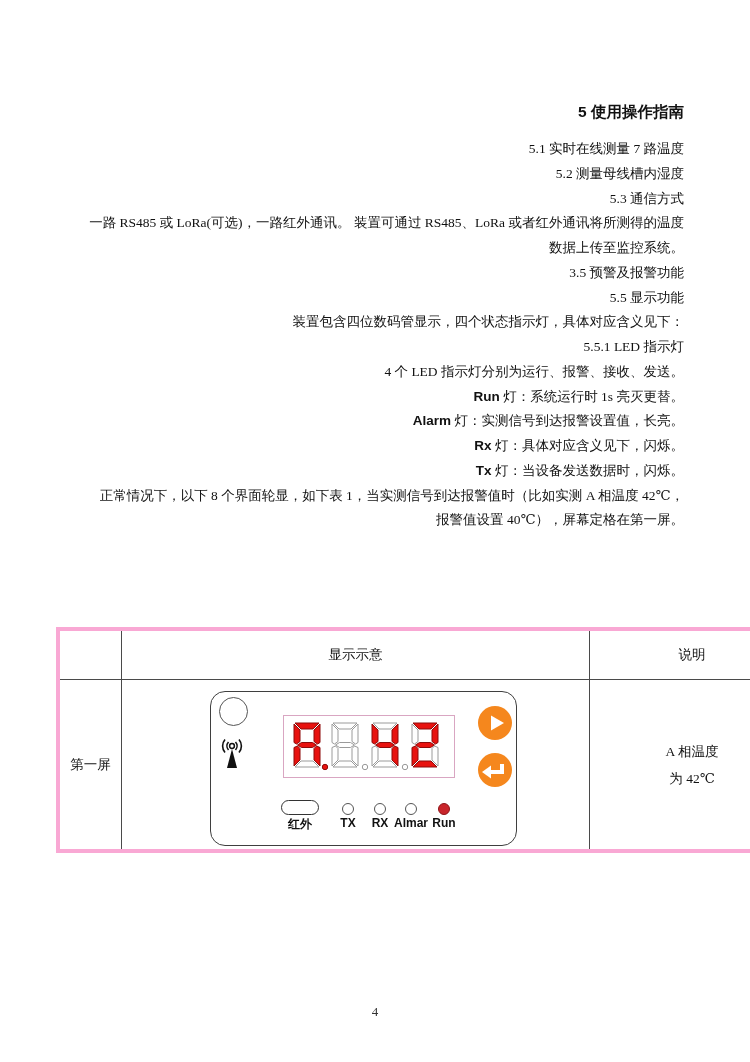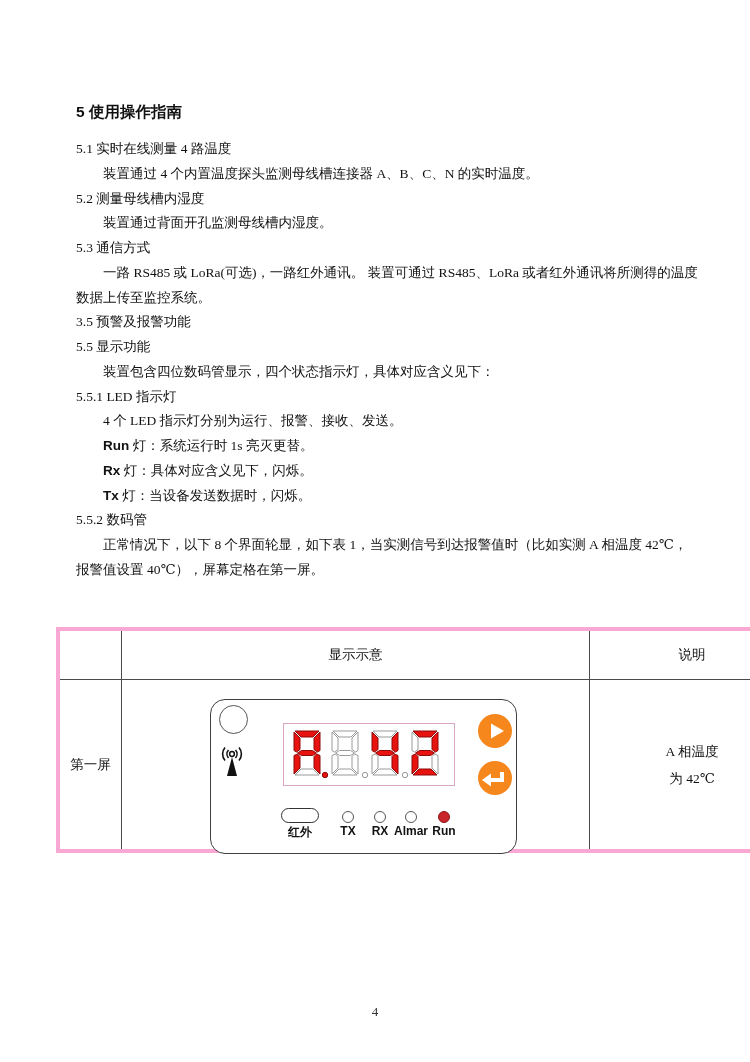--- a/index.html
+++ b/index.html
@@ -1,21 +1,21 @@
 <!DOCTYPE html>
 <html lang="zh" style="--seg-on: #e8120f; --led-on: #c9252b; --btn-orange: #f5871d; --display-border: #d9a6c2;"><head>
 <meta charset="utf-8">
 <style>
   html,body{margin:0;padding:0;background:#e9e9e9;}
   .page{
     position:relative;width:750px;height:1062px;margin:0 auto;background:#ffffff;
     font-family:"Liberation Serif","DejaVu Serif",serif;color:#111;overflow:hidden;
   }
   
-  .content{position:absolute;left:76px;top:100px;width:624px;}
+  .content{position:absolute;left:60px;top:100px;width:624px;text-align:right;}
   .content h1{
     margin:0 0 13px 0;font-size:15.5px;line-height:24px;font-weight:bold;
     font-family:"Liberation Sans","DejaVu Sans",sans-serif;
   }
   .content p{margin:0;font-size:13.5px;line-height:24.75px;}
   p.body{text-indent:2em;}
   .sans{font-family:"Liberation Sans","DejaVu Sans",sans-serif;font-weight:600;}
   
   .dtable{
     position:absolute;left:56px;top:627px;width:742px;height:226px;
@@ -24,21 +24,21 @@
     box-sizing:border-box;font-size:13.5px;
   }
   .cell{display:flex;align-items:center;justify-content:center;box-sizing:border-box;}
   .b-r{border-right:1px solid #4a4a4a;}
   .b-b{border-bottom:1px solid #4a4a4a;}
   .desc-cell{flex-direction:column;line-height:27px;}
   .fig-cell{position:relative;display:block;}
   
   .panel{
     position:absolute;left:88px;top:11px;width:307px;height:155px;
-    border:1.3px solid #3f3f3f;border-radius:15px;background:#fff;box-sizing:border-box;margin-top:8px;
+    border:1.3px solid #3f3f3f;border-radius:15px;background:#fff;box-sizing:border-box;
   }
   .buzzer{position:absolute;left:8px;top:5px;width:27px;height:27px;border:1.2px solid #555;border-radius:50%;}
   .antenna{position:absolute;left:7px;top:43px;}
   .display{
     position:absolute;left:72px;top:23px;width:172px;height:63px;
     border:1.5px solid var(--display-border,#d9a6c2);box-sizing:border-box;background:#fff;
   }
   .display svg{display:block;}
   polygon[data-seg]{fill:#fefefe;stroke:#9a9a9a;stroke-width:1;stroke-linejoin:miter;}
   polygon[data-seg].on{fill:var(--seg-on,#e8120f);stroke:#8d0b0b;}
@@ -60,41 +60,39 @@
   .pageno{position:absolute;left:0;right:0;top:1004px;text-align:center;font-size:13px;color:#333;}
 </style>
 </head>
 <body>
 
 <div class="page">
 
   <div class="content">
     <h1>5 使用操作指南</h1>
 
-    <p class="h">5.1 实时在线测量 4 路温度</p>
-    <p class="body">装置通过 4 个内置温度探头监测母线槽连接器 A、B、C、N 的实时温度。</p>
+    <p class="h">5.1 实时在线测量 7 路温度</p>
 
     <p class="h">5.2 测量母线槽内湿度</p>
-    <p class="body">装置通过背面开孔监测母线槽内湿度。</p>
 
     <p class="h">5.3 通信方式</p>
     <p class="body">一路 RS485 或 LoRa(可选)，一路红外通讯。 装置可通过 RS485、LoRa 或者红外通讯将所测得的温度数据上传至监控系统。</p>
 
     <p class="h">3.5 预警及报警功能</p>
 
     <p class="h">5.5 显示功能</p>
     <p class="body">装置包含四位数码管显示，四个状态指示灯，具体对应含义见下：</p>
 
     <p class="h">5.5.1 LED 指示灯</p>
     <p class="body">4 个 LED 指示灯分别为运行、报警、接收、发送。</p>
     <p class="body"><span class="sans">Run</span> <span>灯：系统运行时 1s 亮灭更替。</span></p>
+    <p class="body"><span class="sans">Alarm</span> <span>灯：实测信号到达报警设置值，长亮。</span></p>
     <p class="body"><span class="sans">Rx</span> <span>灯：具体对应含义见下，闪烁。</span></p>
     <p class="body"><span class="sans">Tx</span> <span>灯：当设备发送数据时，闪烁。</span></p>
 
-    <p class="h">5.5.2 数码管</p>
     <p class="body">正常情况下，以下 8 个界面轮显，如下表 1，当实测信号到达报警值时（比如实测 A 相温度 42℃，报警值设置 40℃），屏幕定格在第一屏。</p>
   </div>
 
   <div class="dtable">
     <div class="cell b-r b-b"></div>
     <div class="cell b-r b-b">显示示意</div>
     <div class="cell b-b">说明</div>
 
     <div class="cell b-r">第一屏</div>
 

